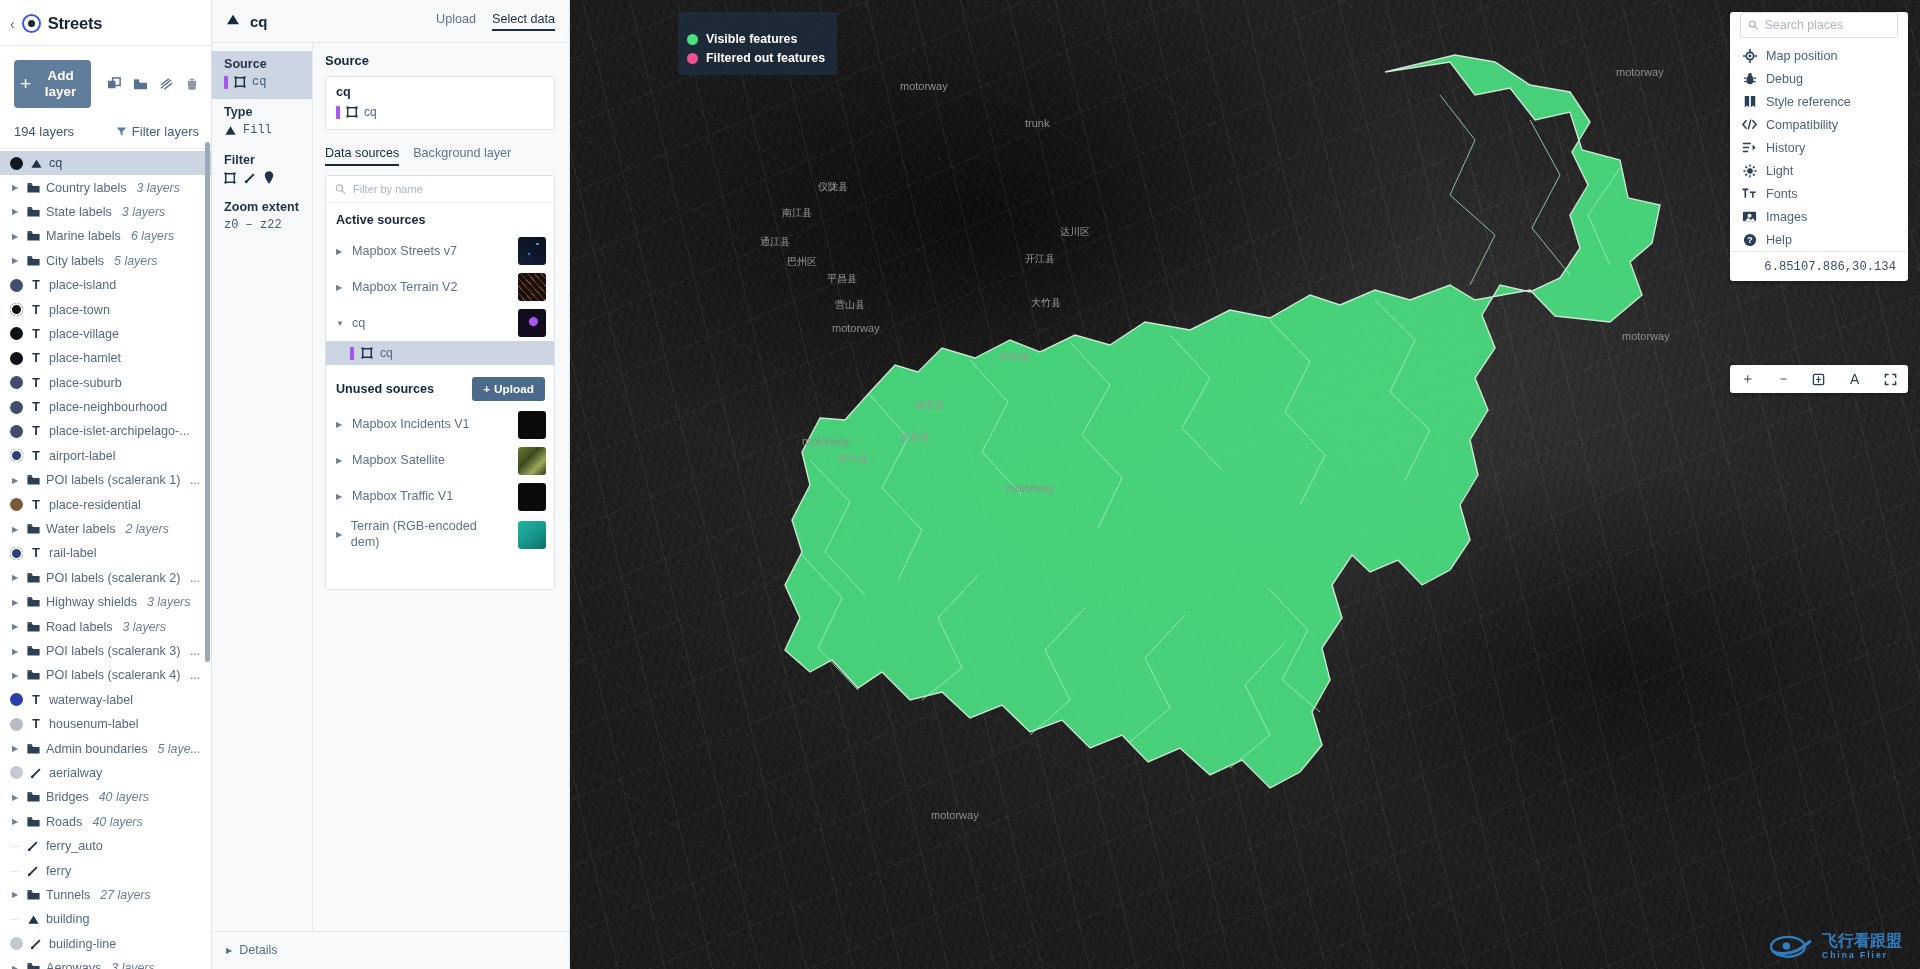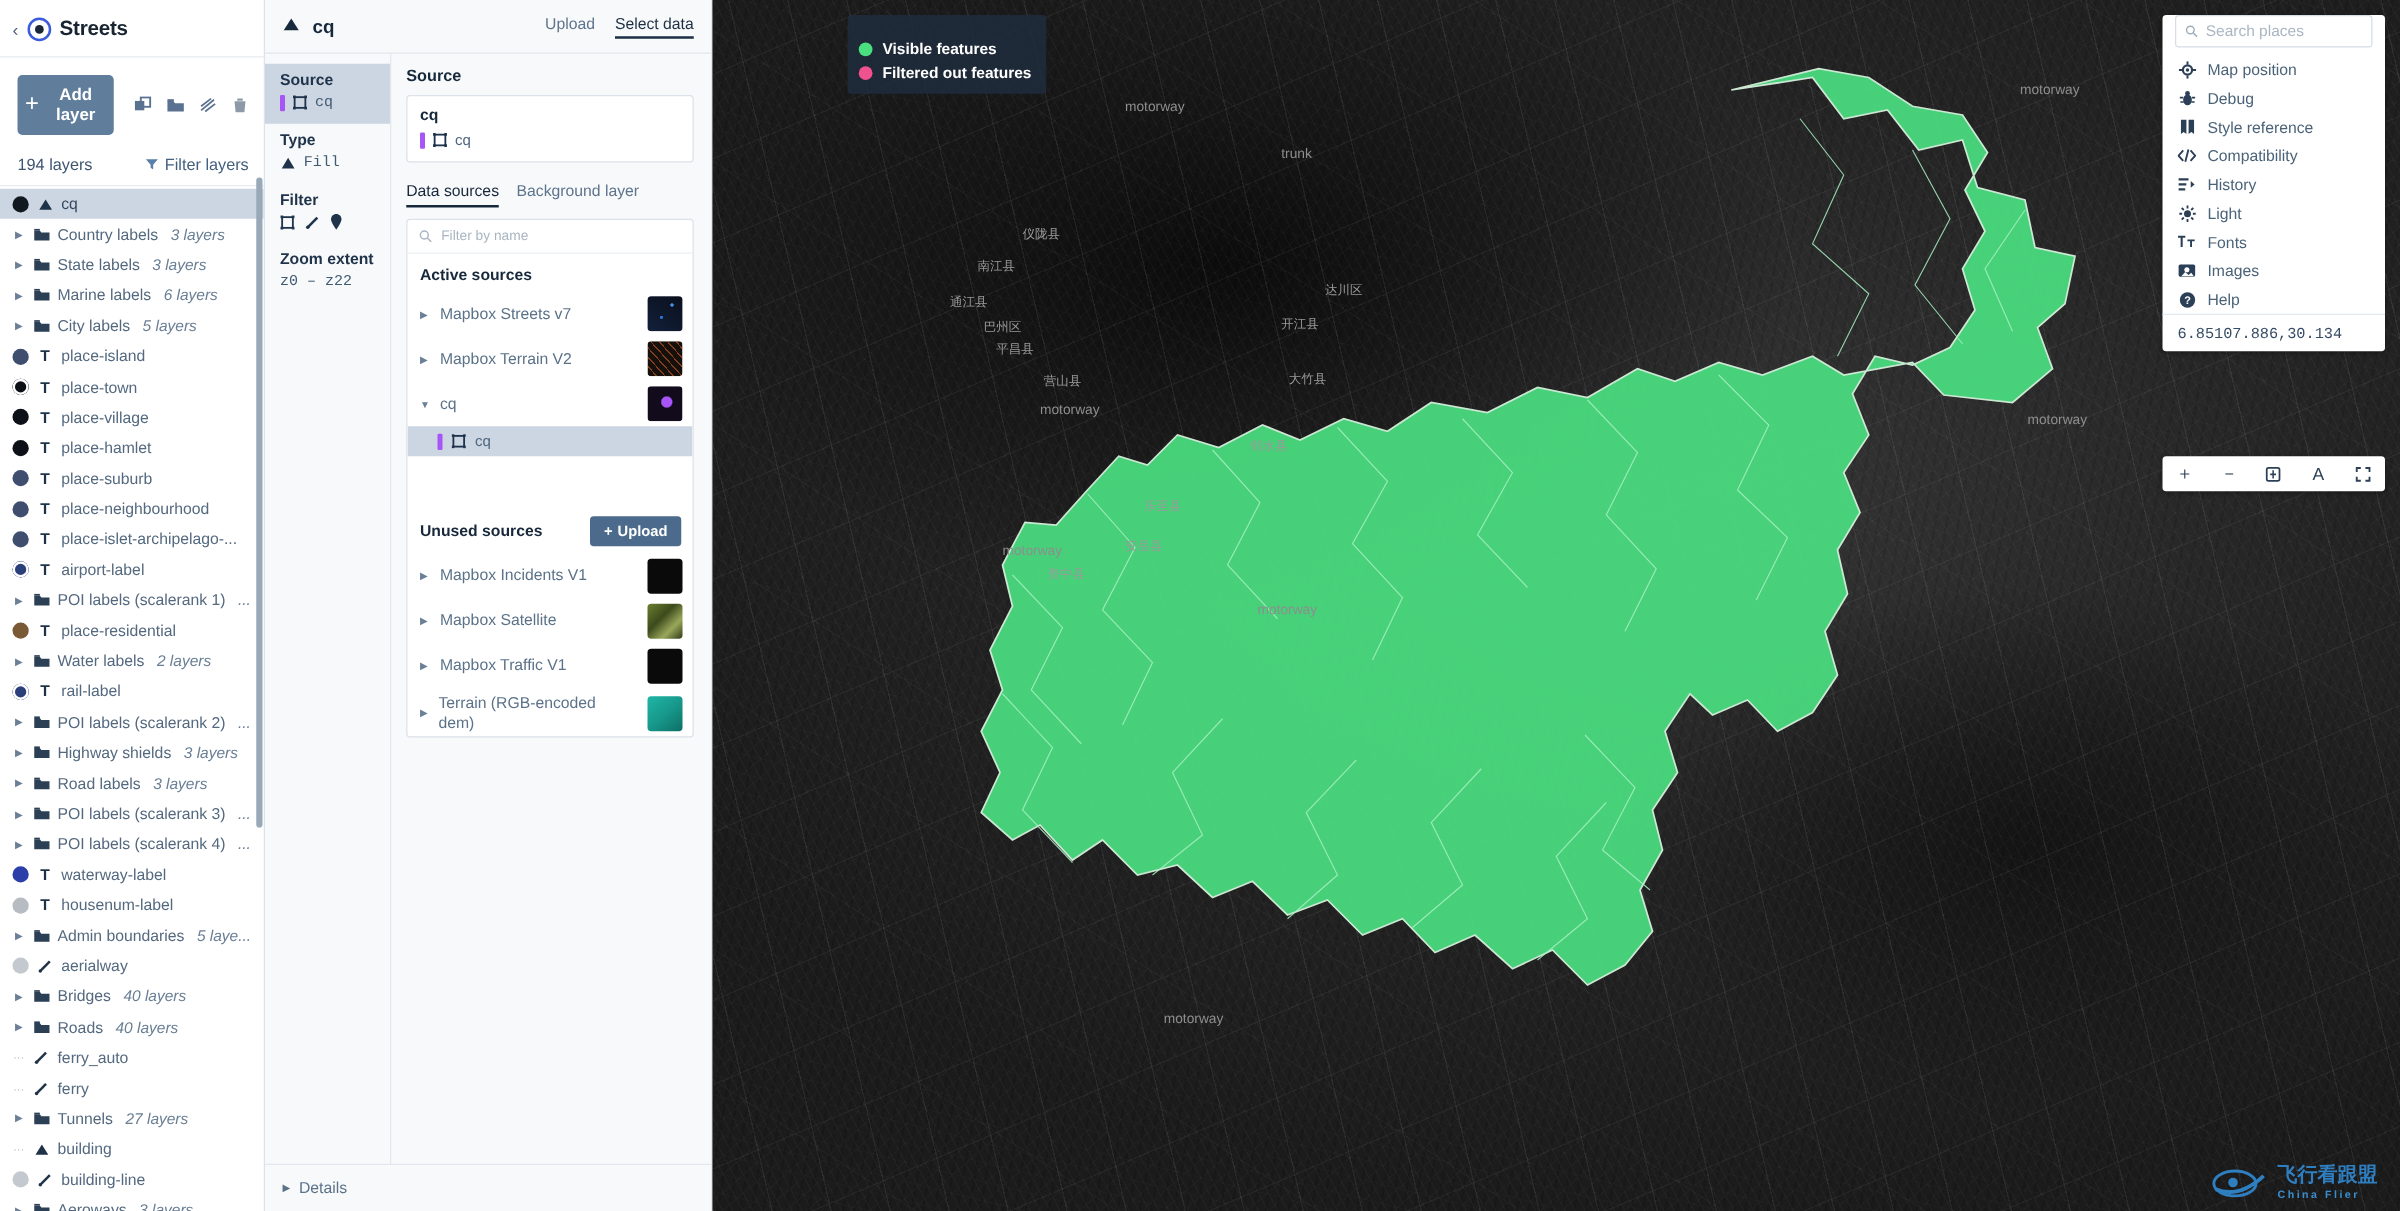--- a/index.html
+++ b/index.html
@@ -98,21 +98,21 @@
   .ds-list { flex: 1; overflow: hidden; padding-bottom: 6px; }
   .ds-grouphd { font-size: 12.6px; font-weight: bold; color: #17283b; padding: 10px 10px 6px 10px; }
   .ds-item { display: flex; align-items: center; justify-content: space-between;
       padding: 4px 8px 4px 10px; min-height: 34px; cursor: pointer; }
   .ds-item .lbl { display: flex; align-items: center; gap: 7px; font-size: 12.6px; color: #5b7289; }
   .ds-item .lbl .tw { width: 9px; font-size: 8px; color: #6b8096; }
   .ds-thumb { width: 28px; height: 28px; border-radius: 3px; flex: 0 0 28px; }
   .ds-sub { display: flex; align-items: center; gap: 7px; padding: 5px 10px 5px 24px;
      font-size: 12px; color: #4f6symbol; color:#4f6madness; color:#4f6780; }
   .ds-sub.sel { background: #ccd6e2; }
-  .unused-hd { display: flex; align-items: center; justify-content: space-between; padding: 12px 9px 6px 10px; margin-top: 36px; }
+  .unused-hd { display: flex; align-items: center; justify-content: space-between; padding: 12px 9px 6px 10px; }
   .upload-btn { background: #4b6a8c; color: #fff; border: none; border-radius: 3px;
      font-size: 11.8px; font-weight: bold; padding: 5px 11px; cursor: pointer; display: flex; gap: 4px; align-items: center;}
 
   .ed-foot { border-top: 1px solid #e2e8ef; padding: 11px 0 12px 14px; }
   .details { font-size: 12.6px; color: #5b7289; display: flex; align-items: center; gap: 7px; cursor: pointer; }
   .details .tw { font-size: 8px; }
 
   
   .map { flex: 1; position: relative; overflow: hidden; background: #2a2a2a; }
   .map-bg { position: absolute; inset: 0;
@@ -153,21 +153,21 @@
       font-size: 12.4px; font-weight: bold; padding: 6px 12px; cursor: pointer; }
   .btn-print { margin-left: auto; color: #2a3f57; cursor: pointer; display:inline-flex; }
   .rp-search { margin: 0 10px 6px; border: 1px solid #d5dde6; border-radius: 3px;
       display: flex; align-items: center; gap: 6px; padding: 5px 7px; }
   .rp-search input { border: none; outline: none; font-size: 12.4px; width: 100%;
       font-family: "Liberation Sans", sans-serif; color: #4b6680; background: transparent; }
   .rp-search input::placeholder { color: #aab6c3; }
   .rp-item { display: flex; align-items: center; gap: 9px; padding: 4.5px 12px; font-size: 12.6px;
       color: #4c6organ; color:#4c6organ; color:#4d6party; color:#4b6379; cursor: pointer; }
   .rp-item .ic { width: 15px; display: flex; justify-content: center; color: #2b3f57; }
-  .rp-foot { border-top: 1px solid #e4e9ef; display: flex; justify-content: flex-start;
+  .rp-foot { border-top: 1px solid #e4e9ef; display: flex; justify-content: flex-end;
       padding: 8px 12px 7px; font-size: 12.2px; color: #37marcas; color:#374d66; font-family: "Liberation Mono", monospace; }
   .rp-ctrls { position: absolute; right: 12px; top: 365px; width: 178px; height: 28px;
       background: #fff; border-radius: 3px; box-shadow: 0 1px 4px rgba(0,0,0,.35);
       display: flex; align-items: center; }
   .rp-ctrls button { flex: 1; background: none; border: none; cursor: pointer;
       font-size: 14px; color: #2b3f57; display: flex; align-items: center; justify-content: center; height: 100%; }
 
   .wm { position: absolute; right: 18px; bottom: 8px; display: flex; align-items: center; gap: 8px; }
   .wm .swoosh { width: 46px; height: 30px; }
   .wm .wtxt { color: #2f7ec0; font-size: 16px; font-weight: bold; line-height: 1.1; }
@@ -786,21 +786,21 @@
         <div class="map-label" style="left: 455px; top: 117px;">trunk</div>
         <div class="map-label" style="left: 262px; top: 322px;">motorway</div>
         <div class="map-label" style="left: 1046px; top: 66px;">motorway</div>
         <div class="map-label" style="left: 1052px; top: 330px;">motorway</div>
         <div class="map-label" style="left: 436px; top: 482px;">motorway</div>
         <div class="map-label" style="left: 361px; top: 809px;">motorway</div>
         <div class="map-label" style="left: 232px; top: 435px;">motorway</div>
         <div class="map-cjk" style="left: 212px; top: 206px;">南江县</div>
         <div class="map-cjk" style="left: 190px; top: 235px;">通江县</div>
         <div class="map-cjk" style="left: 217px; top: 255px;">巴州区</div>
-        <div class="map-cjk" style="left: 227px; top: 272px;">平昌县</div>
+        <div class="map-cjk" style="left: 257px; top: 272px;">平昌县</div>
         <div class="map-cjk" style="left: 265px; top: 298px;">营山县</div>
         <div class="map-cjk" style="left: 248px; top: 180px;">仪陇县</div>
         <div class="map-cjk" style="left: 455px; top: 252px;">开江县</div>
         <div class="map-cjk" style="left: 490px; top: 225px;">达川区</div>
         <div class="map-cjk" style="left: 461px; top: 296px;">大竹县</div>
         <div class="map-cjk" style="left: 430px; top: 350px;">邻水县</div>
         <div class="map-cjk" style="left: 345px; top: 398px;">乐至县</div>
         <div class="map-cjk" style="left: 330px; top: 430px;">安岳县</div>
         <div class="map-cjk" style="left: 268px; top: 452px;">资中县</div>
       </div>

